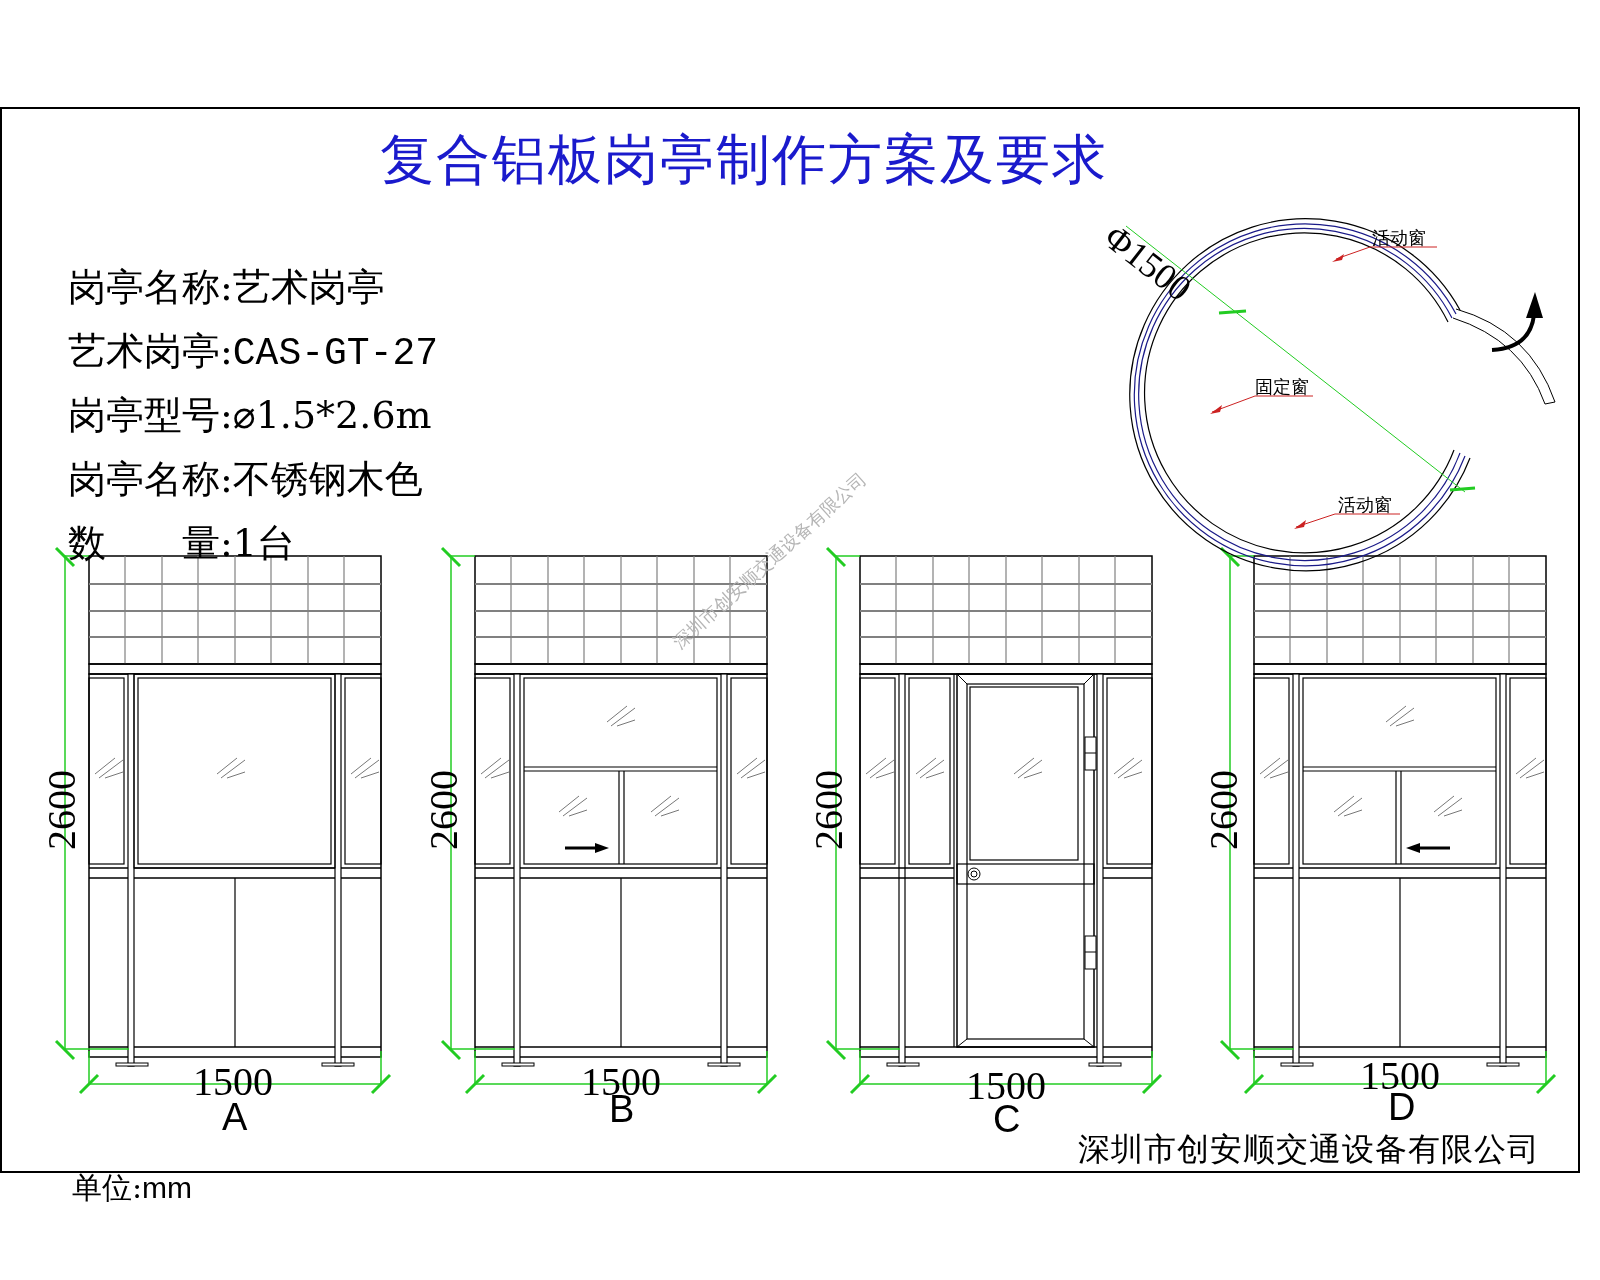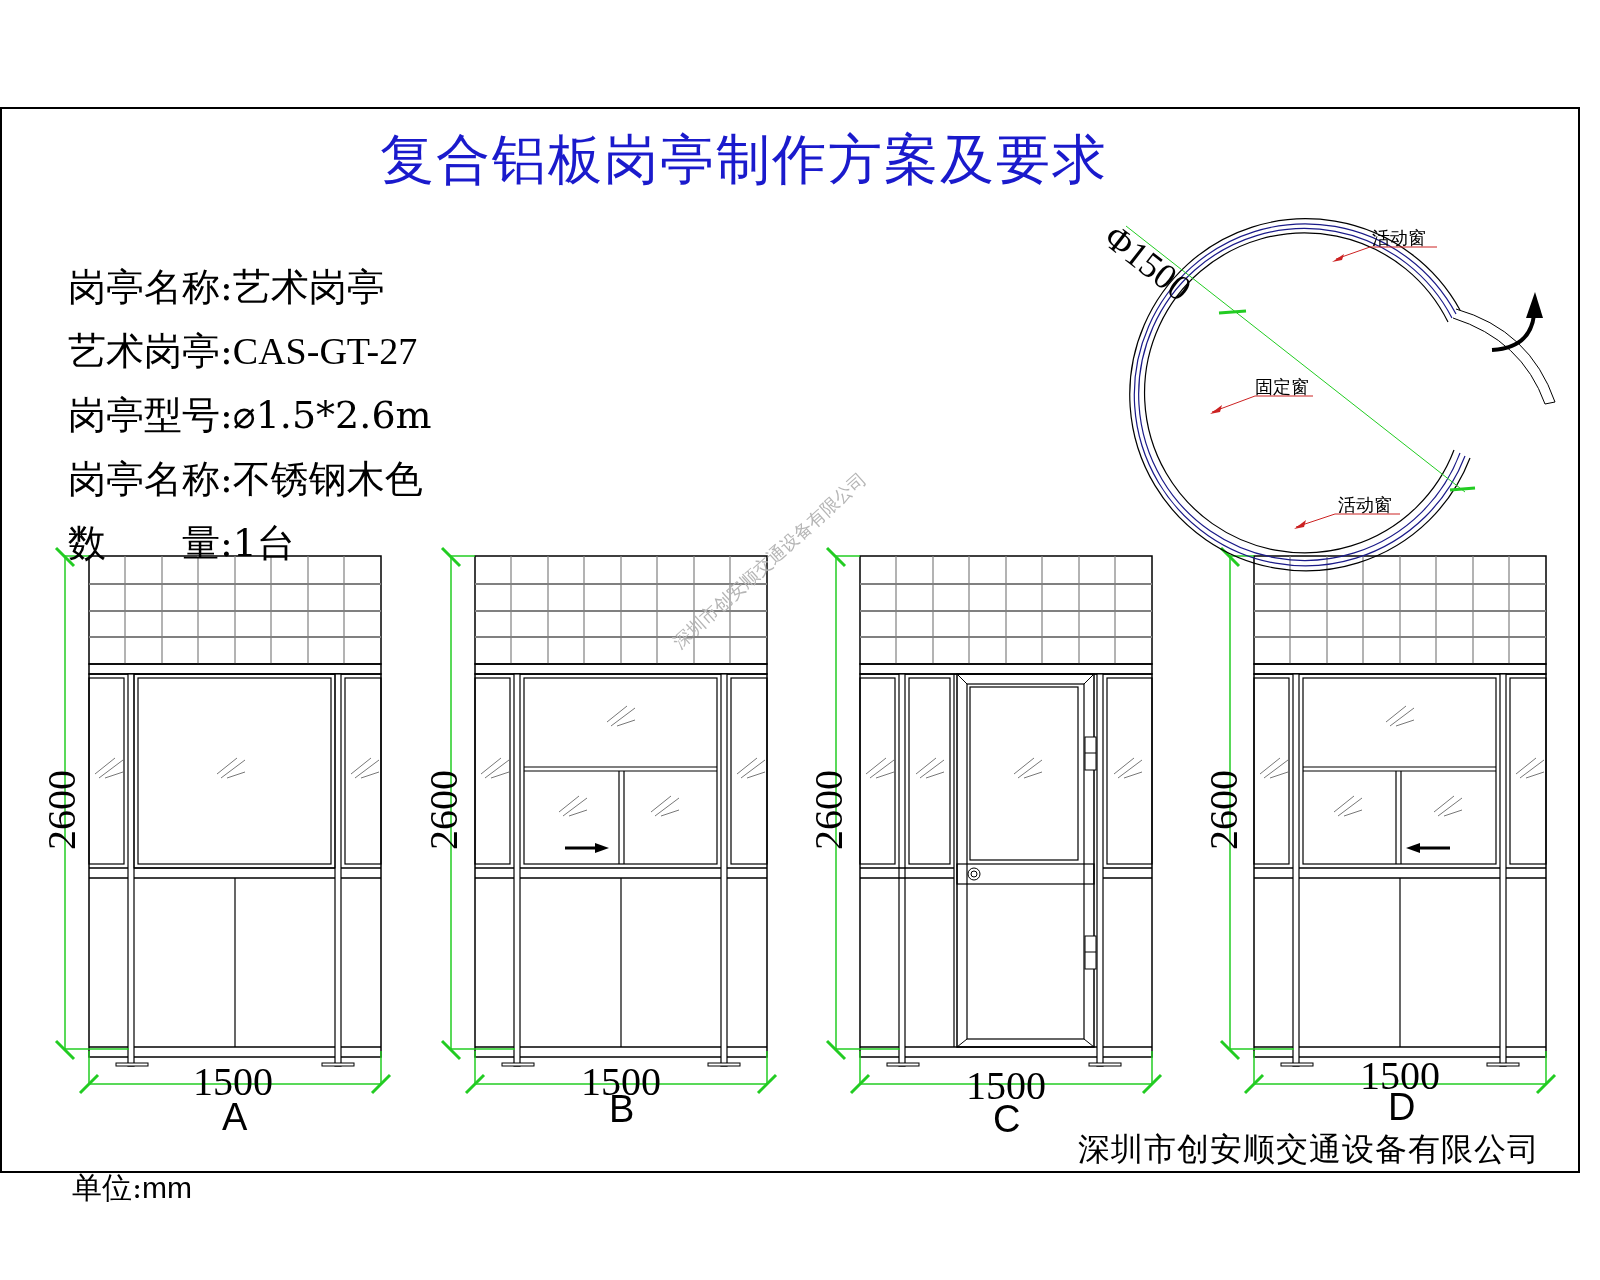--- a/index.html
+++ b/index.html
@@ -1,21 +1,21 @@
 <!DOCTYPE html>
 <html><head>
 <meta charset="utf-8">
 <style>
   html, body { margin: 0; padding: 0; background: #ffffff; }
   body { width: 1600px; height: 1280px; position: relative; overflow: hidden; font-family: "DejaVu Serif", serif; }
   .frame { position: absolute; left: 0; top: 107px; width: 1580px; height: 1066px; border: 2px solid #000; box-sizing: border-box; }
   svg { position: absolute; left: 0; top: 0; }
   .title { position: absolute; left: 380px; top: 124px; font-size: 54px; color: #1a1acc; letter-spacing: 2px; font-family: "DejaVu Serif", serif; white-space: nowrap; }
   .spec { position: absolute; left: 68px; font-size: 38px; color: #000; white-space: nowrap; font-family: "DejaVu Serif", serif; margin-top: 36px; }
-  .spec .v-sans { font-family: Liberation Serif, serif; }
+  .spec .v-sans { font-family: Liberation Mono, monospace; }
   .lbl { position: absolute; font-family: "Liberation Serif", serif; color: #000; white-space: nowrap; text-align: center; }
   .view-letter { position: absolute; font-family: "Liberation Sans", sans-serif; font-size: 38px; color: #000; }
   .company { position: absolute; left: 1078px; top: 1128px; font-size: 32px; color: #000; font-family: "DejaVu Serif", serif; white-space: nowrap; letter-spacing: 1px; }
   .unit { position: absolute; left: 72px; top: 1168px; font-size: 30px; color: #000; white-space: nowrap; }
   .unit .mm { font-family: "Liberation Sans", sans-serif; }
   .watermark { position: absolute; left: 668px; top: 636px; font-size: 18px; color: #b5b5b5; transform: rotate(-42deg); transform-origin: left top; white-space: nowrap; font-family: "DejaVu Sans", sans-serif; }
   .callout { position: absolute; font-size: 18px; color: #000; white-space: nowrap; font-family: "DejaVu Serif", serif; }
   .dim-rot { position: absolute; font-family: "Liberation Serif", serif; font-size: 40px; color: #000; transform: rotate(-90deg); transform-origin: left top; white-space: nowrap; }
   .dia { position: absolute; left: 1122px; top: 216px; font-family: "Liberation Serif", serif; font-size: 36px; transform: rotate(38deg); transform-origin: left top; white-space: nowrap; }
 </style>

